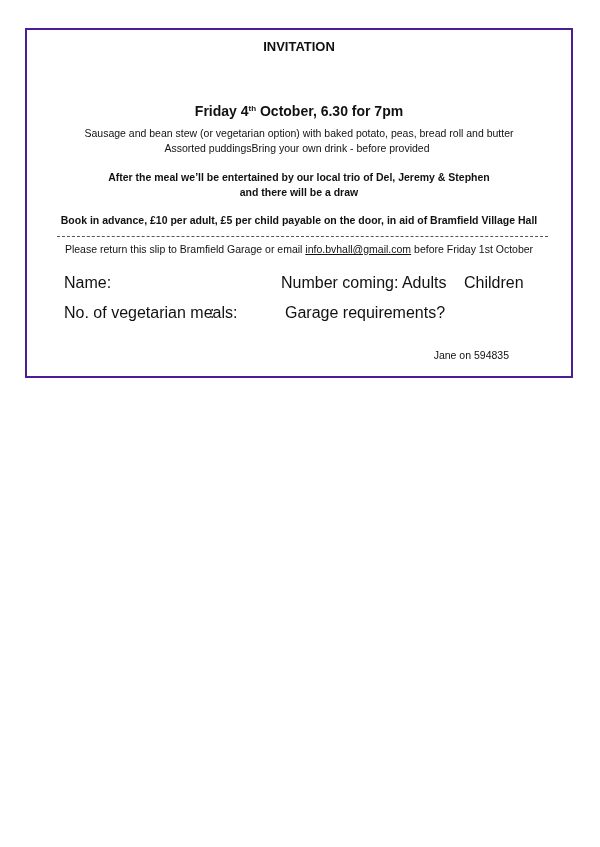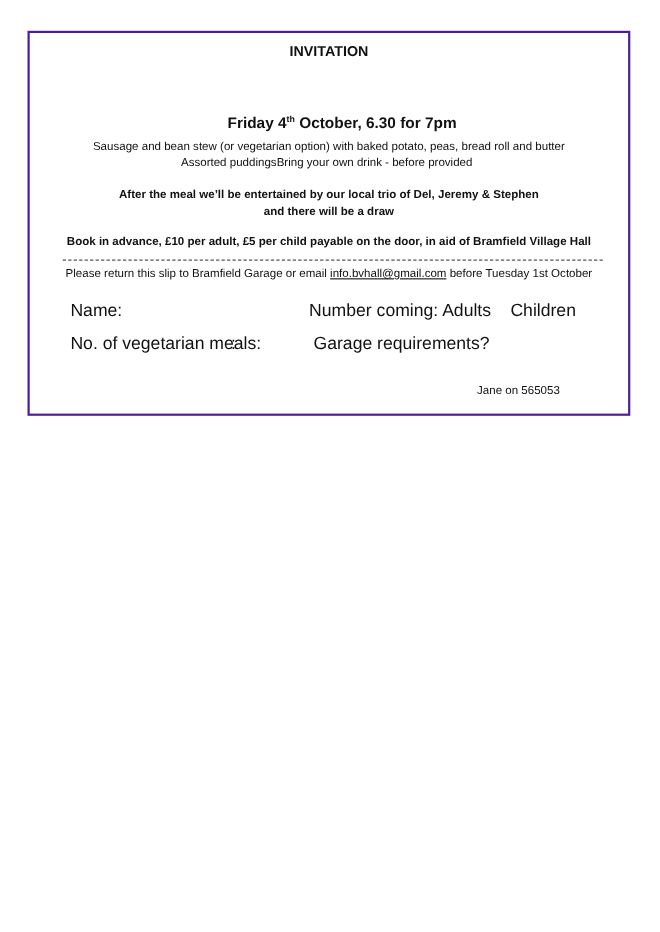--- a/index.html
+++ b/index.html
@@ -74,39 +74,39 @@
     }
   </style>
 </head>
 <body>
 
 <div class="invite-box">
 
   <div class="line bold title">INVITATION</div>
 
 
-  <div class="line bold headline" style="top:74px;padding-left:12px;"><span>Friday 4</span><sup>th</sup><span> October, 6.30 for 7pm</span></div>
+  <div class="line bold headline" style="top:74px;"><span>Friday 4</span><sup>th</sup><span> October, 6.30 for 7pm</span></div>
 
   <div class="line body-text" style="top:98px;">Sausage and bean stew (or vegetarian option) with baked potato, peas, bread roll and butter</div>
 
   <div class="line body-text" style="top:113px; left:-2px;"><span>Assorted puddings</span><span class="gap"></span><span>Bring your own drink - before provided</span></div>
 
   <div class="line bold body-text" style="top:142px;">After the meal we’ll be entertained by our local trio of Del, Jeremy &amp; Stephen</div>
 
   <div class="line bold body-text" style="top:157px;">and there will be a draw</div>
 
   <div class="line bold body-text" style="top:185px;">Book in advance, £10 per adult, £5 per child payable on the door, in aid of Bramfield Village Hall</div>
 
   <div class="dashes"></div>
 
-  <div class="line body-text" style="top:214px;"><span>Please return this slip to Bramfield Garage or email </span><a class="email-link">info.bvhall@gmail.com</a><span> before Tuesday 1st October</span></div>
+  <div class="line body-text" style="top:214px;"><span>Please return this slip to Bramfield Garage or email </span><a class="email-link">info.bvhall@gmail.com</a><span> before Friday 1st October</span></div>
 
   <div class="field" style="left:37px; top:245px;">Name:</div>
   <div class="field" style="left:254px; top:245px;">Number coming: Adults</div>
   <div class="field" style="left:437px; top:245px;">Children</div>
 
   <div class="field" style="left:37px; top:275px;">No. of vegetarian meals:</div>
   <div class="field" style="left:183px; top:275px;">:</div>
   <div class="field" style="left:258px; top:275px;">Garage requirements?</div>
 
-  <div class="contact-line" style="right:62px; top:320px;">Jane on 565053</div>
+  <div class="contact-line" style="right:62px; top:320px;">Jane on 594835</div>
 
 </div>
 
 </body></html>

